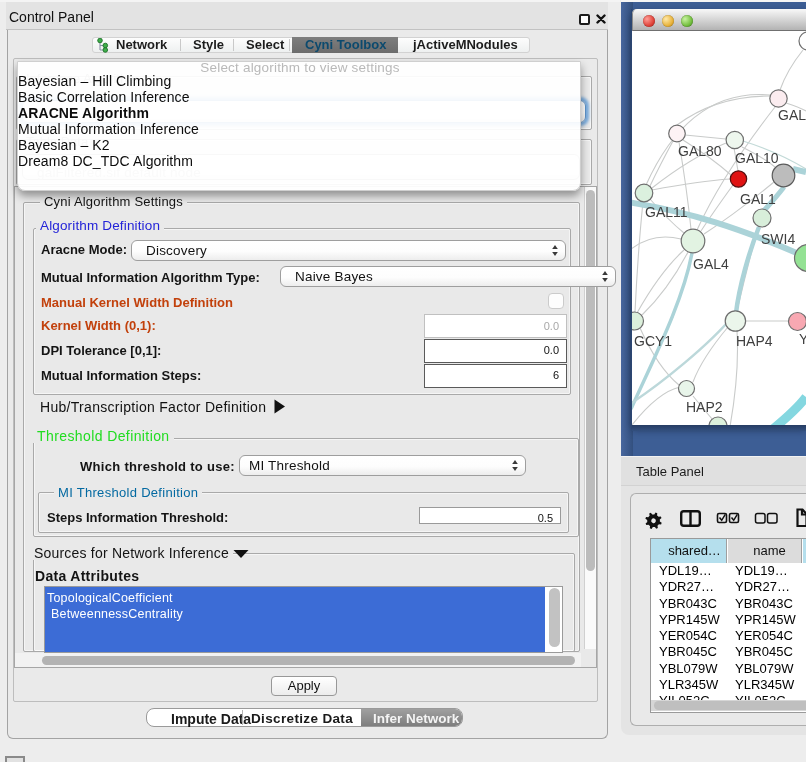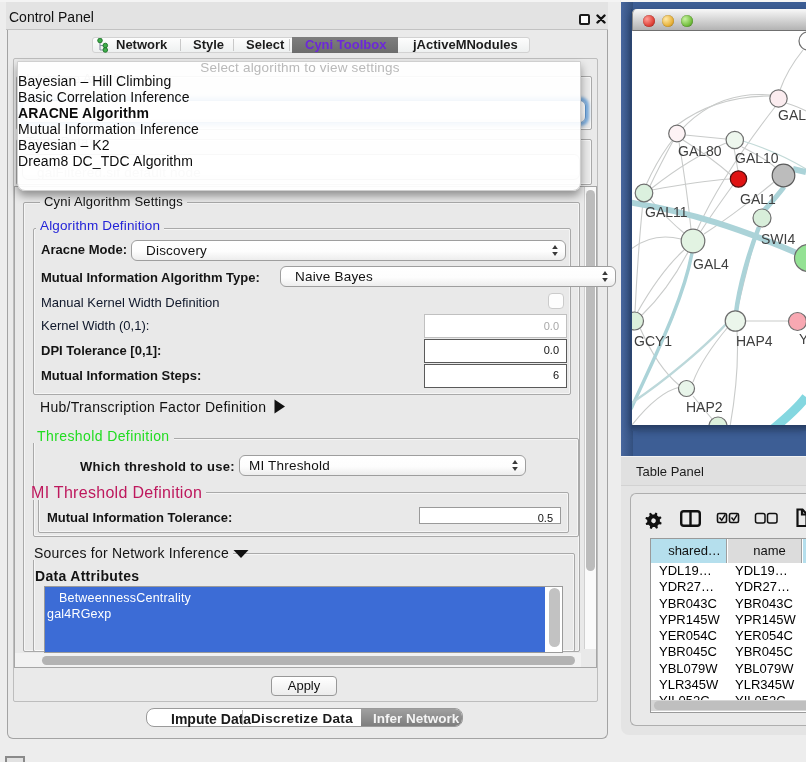--- a/index.html
+++ b/index.html
@@ -1,20 +1,20 @@
 <!DOCTYPE html>
 <html><head>
 <meta charset="utf-8">
 <style>
 *{margin:0;padding:0;box-sizing:border-box}
 html,body{width:806px;height:762px;overflow:hidden}
 body{position:relative;font-family:"Liberation Sans",sans-serif;background:#ededed;-webkit-font-smoothing:antialiased}
 .abs{position:absolute}
 .b{font-weight:bold;font-size:13px;color:#141414;white-space:nowrap}
-.bg{font-weight:normal;font-size:13px;color:#0f172a;white-space:nowrap}
+.bg{font-weight:bold;font-size:13px;color:#c2410c;white-space:nowrap}
 .etch{position:absolute;border:1px solid #a9a9a9;border-radius:2px;box-shadow:inset 0 0 0 1px rgba(255,255,255,.55)}
 .gt{position:absolute;background:#e9e9e9;padding:0 4px;font-size:13px;white-space:nowrap;line-height:14px}
 .combo{position:absolute;background:linear-gradient(#ffffff,#fdfdfd 55%,#ededed);border:1px solid #9e9e9e;border-radius:6px;font-size:13.5px;letter-spacing:.2px;color:#111}
 .combo .ct{position:absolute;left:14px;top:2px;white-space:nowrap}
 .carr{position:absolute;right:7px;top:50%;margin-top:-5.5px;width:6px;height:11px}
 .field{position:absolute;background:#fff;font-size:11px;color:#111;text-align:right;padding-right:7px}
 </style>
 </head>
 <body>
 
@@ -205,21 +205,21 @@
     <circle cx="8.3" cy="7.5" r="2.3" fill="#3fae4a" stroke="#1d7029" stroke-width=".9"></circle>
     <circle cx="8.3" cy="12" r="2.3" fill="#3fae4a" stroke="#1d7029" stroke-width=".9"></circle>
   </svg>
   <span class="abs" style="left:24px">Network</span>
   <span class="abs" style="left:88px;top:2px;width:1px;height:12px;background:#c9c9c9"></span>
   <span class="abs" style="left:101px">Style</span>
   <span class="abs" style="left:141px;top:2px;width:1px;height:12px;background:#c9c9c9"></span>
   <span class="abs" style="left:154px">Select</span>
   <span class="abs" style="left:197px;top:2px;width:1px;height:12px;background:#c9c9c9"></span>
   <div class="abs" style="left:200px;top:0px;width:106px;height:16px;background:linear-gradient(#7e7e7e,#6c6c6c)"></div>
-  <span class="abs" style="left:213px;color:#6d28d9">Cyni Toolbox</span>
+  <span class="abs" style="left:213px;color:#0c4a6e">Cyni Toolbox</span>
   <span class="abs" style="left:321px">jActiveMNodules</span>
 </div>
 
 <div class="abs" style="left:13px;top:58px;width:585px;height:644px;border:1px solid #bdbdbd;border-radius:2px"></div>
 
 <div class="etch" style="left:16px;top:76px;width:576px;height:54px"></div>
 <div class="gt" style="left:22px;top:72px;color:#888;background:none">Inference Algorithm</div>
 <div class="combo" style="left:22px;top:100px;width:564px;height:23px;box-shadow:0 0 3px 2.5px #7badde;border-color:#5d92c8"></div>
 <div class="etch" style="left:16px;top:139px;width:576px;height:46px"></div>
 <div class="gt" style="left:22px;top:135px;color:#888;background:none">Table Data</div>
@@ -282,35 +282,35 @@
 <div class="b abs" style="left:80px;top:459px;letter-spacing:.3px">Which threshold to use:</div>
 <div class="combo" style="left:239px;top:455px;width:287px;height:21px">
     <span class="ct" style="left:9px">MI Threshold</span>
   <svg class="carr" viewBox="0 0 6 11">
       <path d="M3 0 L5.8 4 H0.2 Z" fill="#383838"></path>
       <path d="M3 11 L0.2 7 H5.8 Z" fill="#383838"></path>
     </svg>
   </div>
 
 <div class="etch" style="left:38px;top:492px;width:531px;height:41px"></div>
-<div class="gt" style="left:27px;top:486px;color:#be185d;letter-spacing:.3px;font-size:16px">MI Threshold Definition</div>
-<div class="b abs" style="left:47px;top:510px">Mutual Information Tolerance:</div>
+<div class="gt" style="left:54px;top:486px;color:#0369a1;letter-spacing:.3px;font-size:13px">MI Threshold Definition</div>
+<div class="b abs" style="left:47px;top:510px">Steps Information Threshold:</div>
 <div class="field" style="left:419px;top:507px;width:142px;height:17px;border:1px solid #9a9a9a;line-height:21px">0.5</div>
 
 <div class="etch" style="left:33px;top:553px;width:542px;height:99px"></div>
 <div class="gt" style="left:30px;top:546px;color:#141414;letter-spacing:.2px;font-size:14px">Sources for Network Inference</div>
 <svg class="abs" style="left:233px;top:549px" width="16" height="10" viewBox="0 0 16 10">
     <path d="M0.5 1 L15.5 1 L8 9 Z" fill="#111"></path>
   </svg>
 
 <div class="b abs" style="left:35px;top:568px;font-size:14px;letter-spacing:.3px">Data Attributes</div>
 <div class="abs" style="left:44px;top:586px;width:519px;height:67px;background:#fff;border:1px solid #9a9a9a"></div>
 <div class="abs" style="left:45px;top:587px;width:500px;height:65px;background:#3c6cd6;color:#fff;font-size:12.5px;letter-spacing:.2px;padding-top:3px">
-  <div style="height:16.2px;line-height:16.2px;padding-left:14px">BetweennessCentrality</div>
-  <div style="height:16.2px;line-height:16.2px;padding-left:2px">gal4RGexp</div>
+  <div style="height:16.2px;line-height:16.2px;padding-left:2px">TopologicalCoefficient</div>
+  <div style="height:16.2px;line-height:16.2px;padding-left:6px">BetweennessCentrality</div>
 </div>
 <div class="abs" style="left:549px;top:588px;width:11px;height:59px;border-radius:6px;background:#c2c2c2"></div>
 
 <div class="abs" style="left:271px;top:676px;width:66px;height:20px;border:1px solid #989898;border-radius:4px;background:linear-gradient(#ffffff,#ececec);text-align:center;font-size:13px;color:#111;line-height:18px">Apply</div>
 
 <div class="abs" style="left:146px;top:708px;width:317px;height:19px;border:1px solid #9a9a9a;border-radius:8px;background:#fff;font-size:12.5px;font-weight:bold;color:#1a1a1a">
   <span class="abs" style="left:24px;top:2px;font-size:14px">Impute Data</span>
   <span class="abs" style="left:95px;top:1px;width:1px;height:15px;background:#b5b5b5"></span>
   <span class="abs" style="left:104px;top:2px;font-size:13.5px;letter-spacing:.35px">Discretize Data</span>
   <div class="abs" style="left:214px;top:0;width:101px;height:17px;background:linear-gradient(#a0a0a0,#7e7e7e);border-radius:0 7px 7px 0"></div>

